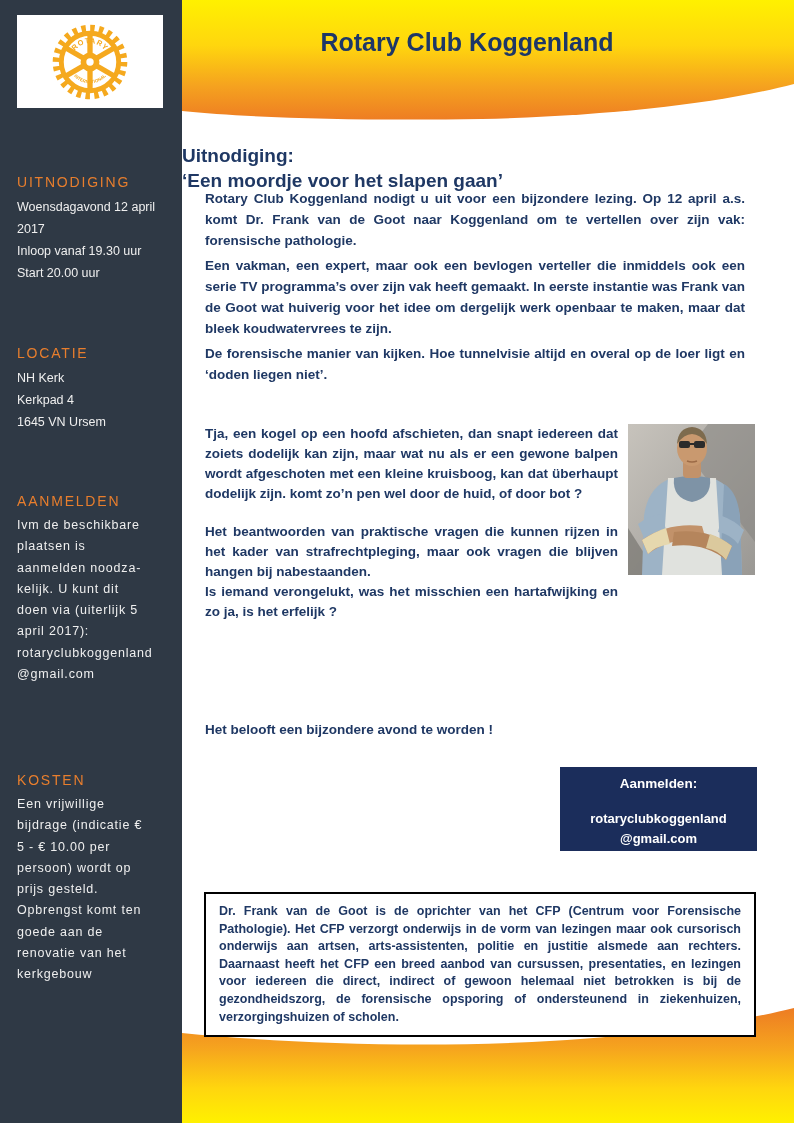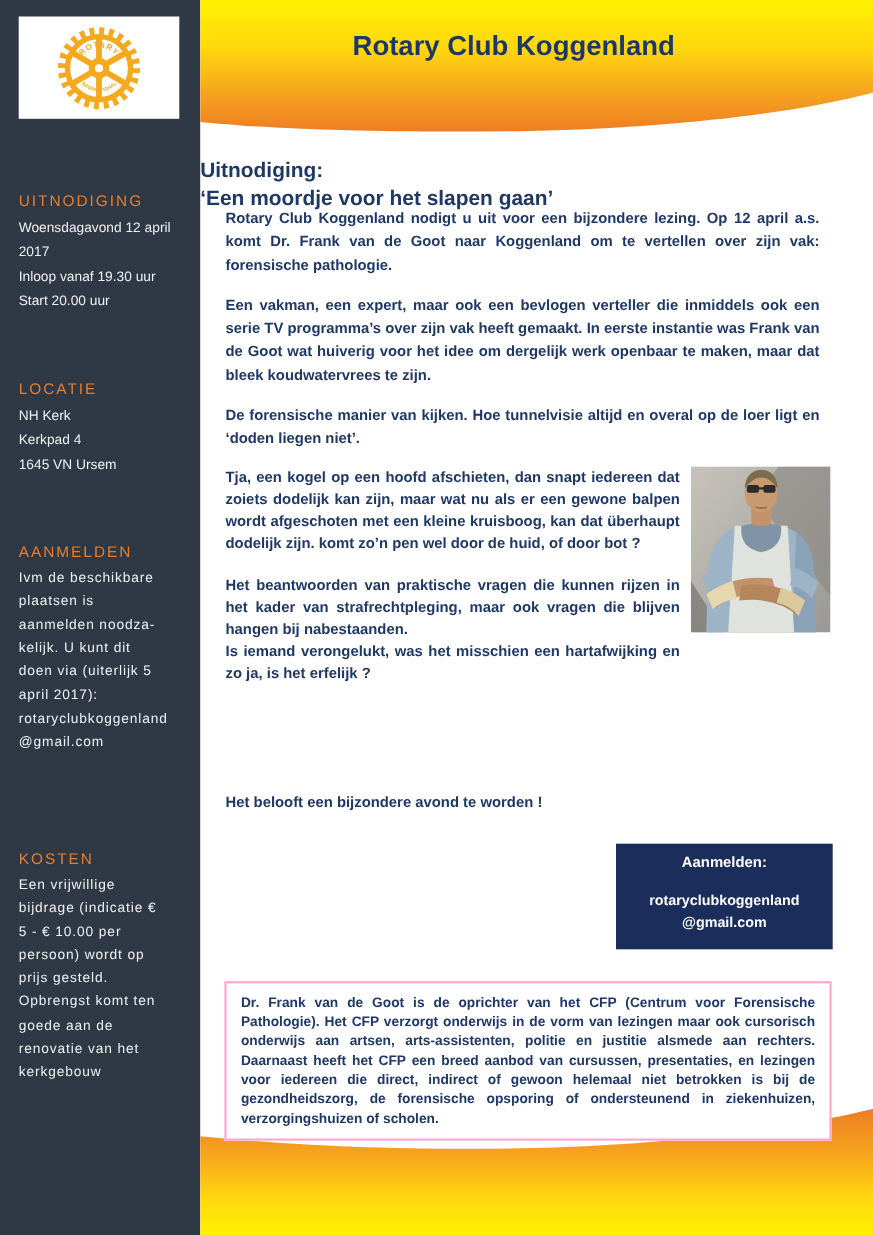--- a/index.html
+++ b/index.html
@@ -22,35 +22,35 @@
   .header svg { position:absolute; left:0; top:0; }
   .header-title { position:absolute; left:0; top:28px; width:570px; margin:0; text-align:center;
                   font-size:25px; color:#1D3767; font-weight:700; }
   
   .main-title { position:absolute; left:182px; top:143px; width:570px; text-align:left;
                 color:#1F3864; font-size:19px; line-height:25px; }
   
   .para { margin:0; color:#1F3864; font-size:13.5px; text-align:justify; white-space:pre-line; }
   .paras-full { position:absolute; left:205px; top:188px; width:540px; }
   .paras-full .para { line-height:21px; }
-  .paras-full .para + .para { margin-top:16px; }
+  .paras-full .para + .para { margin-top:4px; }
   .narrow { position:absolute; left:205px; top:424px; width:552px; }
   .narrow-col { width:413px; }
   .narrow-col .para { line-height:20px; }
   .narrow-col .para + .para { margin-top:18px; }
   .photo { position:absolute; left:423px; top:0; width:127px; height:151px; }
   .closing { position:absolute; left:205px; top:722px; width:540px; color:#1F3864; font-size:13.5px; }
   
-  .signup { position:absolute; left:560px; top:767px; width:197px; height:96px; background:#1B2D5B;
+  .signup { position:absolute; left:560px; top:767px; width:197px; height:84px; background:#1B2D5B;
             color:#ffffff; text-align:center; box-sizing:border-box; padding-top:9px; }
   .signup-title { font-size:13.5px; }
   .signup-email { margin-top:18px; font-size:13px; line-height:20px; }
   
   .infobox { position:absolute; left:204px; top:892px; width:552px; box-sizing:border-box;
-             border:2px solid #f9a8d4; background:#ffffff; padding:9px 13px; z-index:2;
+             border:2px solid #000000; background:#ffffff; padding:9px 13px; z-index:2;
              color:#1F3864; font-size:12.5px; line-height:17.6px; text-align:justify; }
   
   .bottom { position:absolute; left:182px; top:1008px; width:612px; height:115px; z-index:1; }
 </style>
 </head>
 <body>
 
 <div id="page">
 
   <aside class="sidebar">

